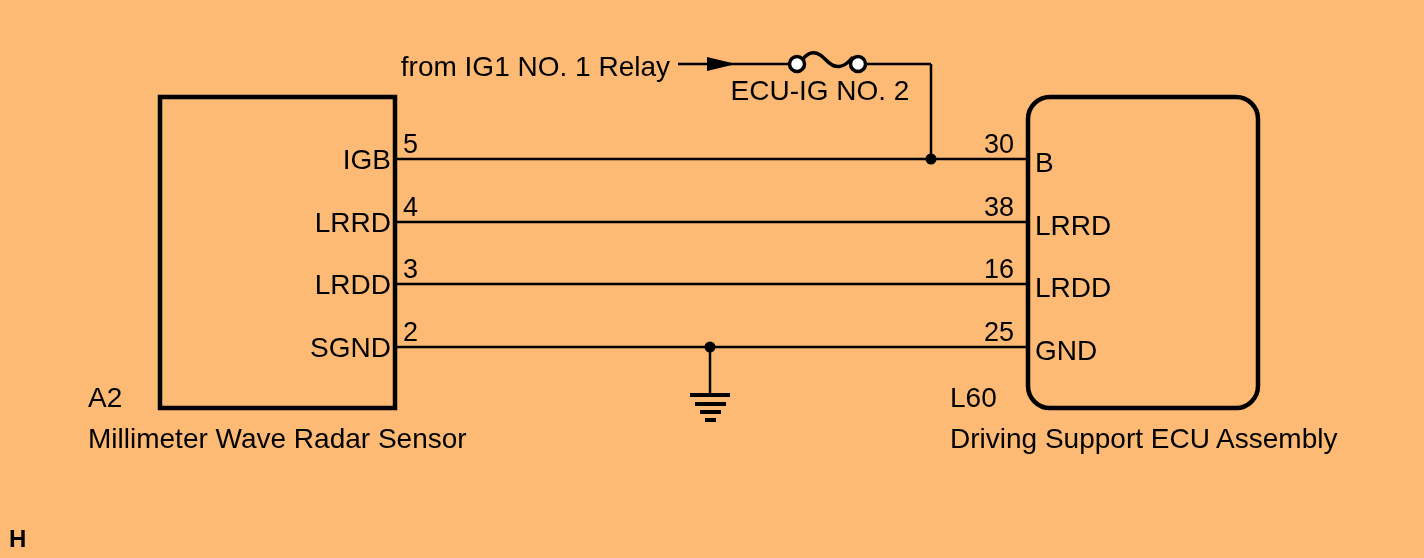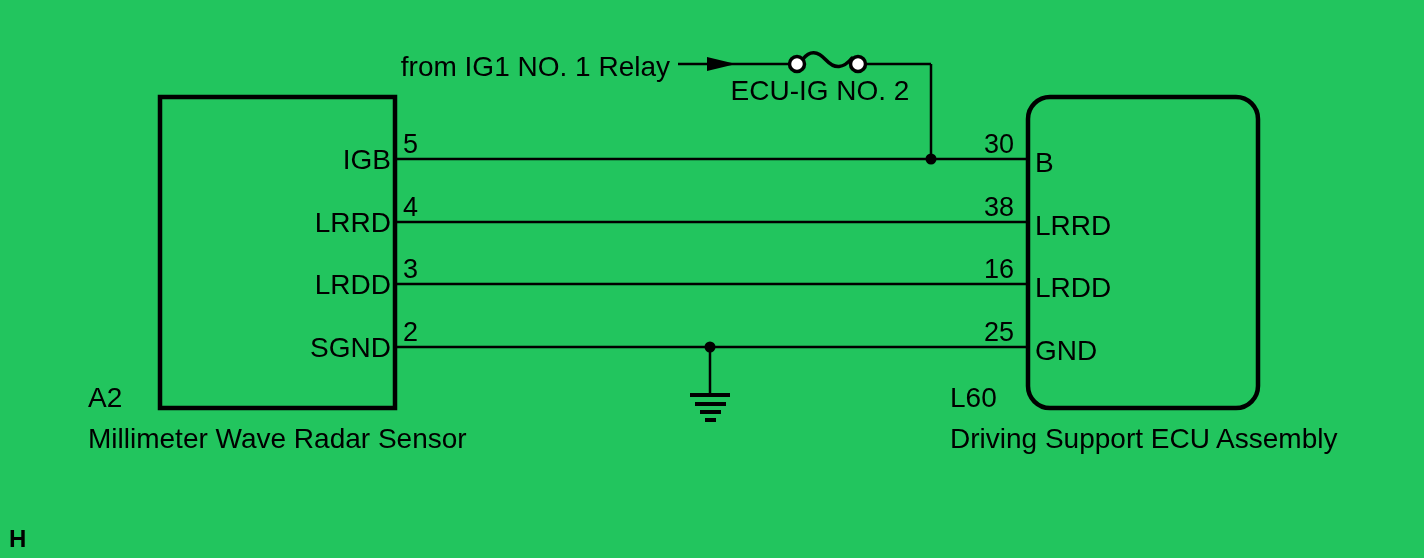--- a/index.html
+++ b/index.html
@@ -4,21 +4,21 @@
 <style>
   * { margin: 0; padding: 0; box-sizing: border-box; }
   html, body {
     background: #ffffff;
     font-family: "Liberation Sans", "DejaVu Sans", sans-serif;
   }
   .stage {
     position: relative;
     width: 1424px;
     height: 558px;
-    background: #22c55e;
+    background: #fdba74;
     overflow: hidden;
   }
   svg { display: block; }
   .diagram-text {
     font-family: "Liberation Sans", "DejaVu Sans", sans-serif;
     font-size: 28px;
     fill: #000000;
   }
   .pin-number { font-size: 27px; }
   .page-marker-text {

